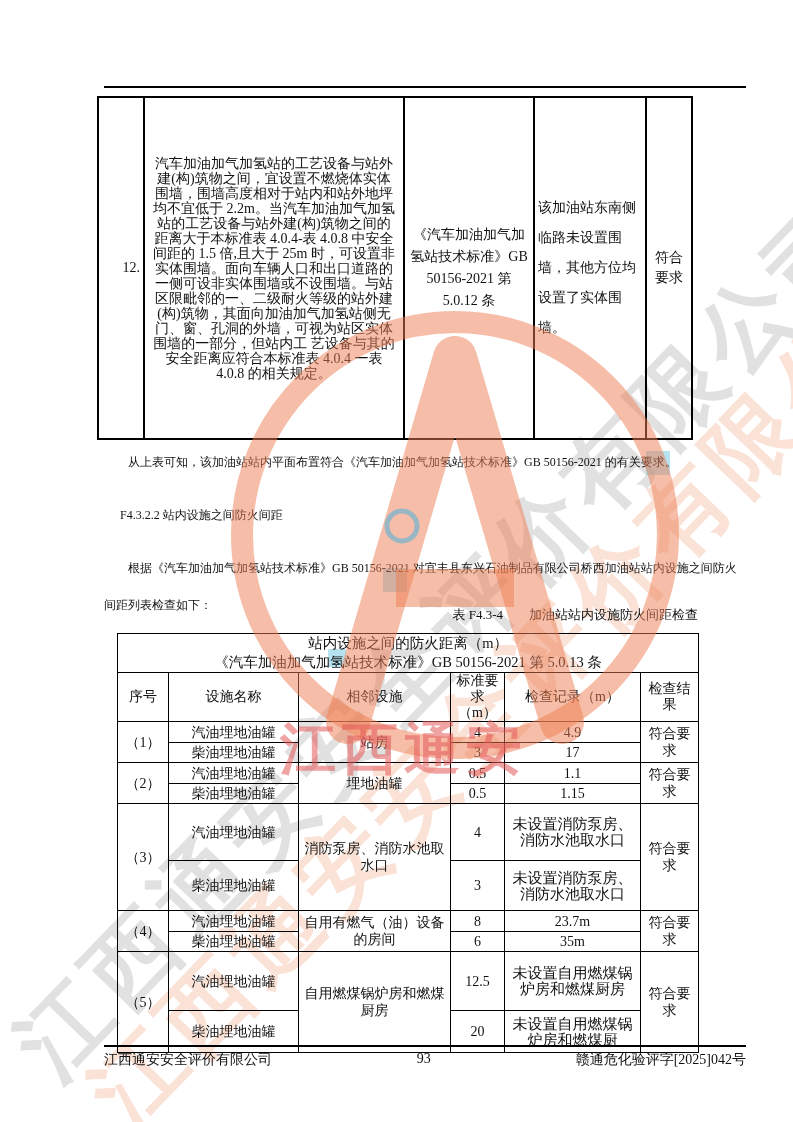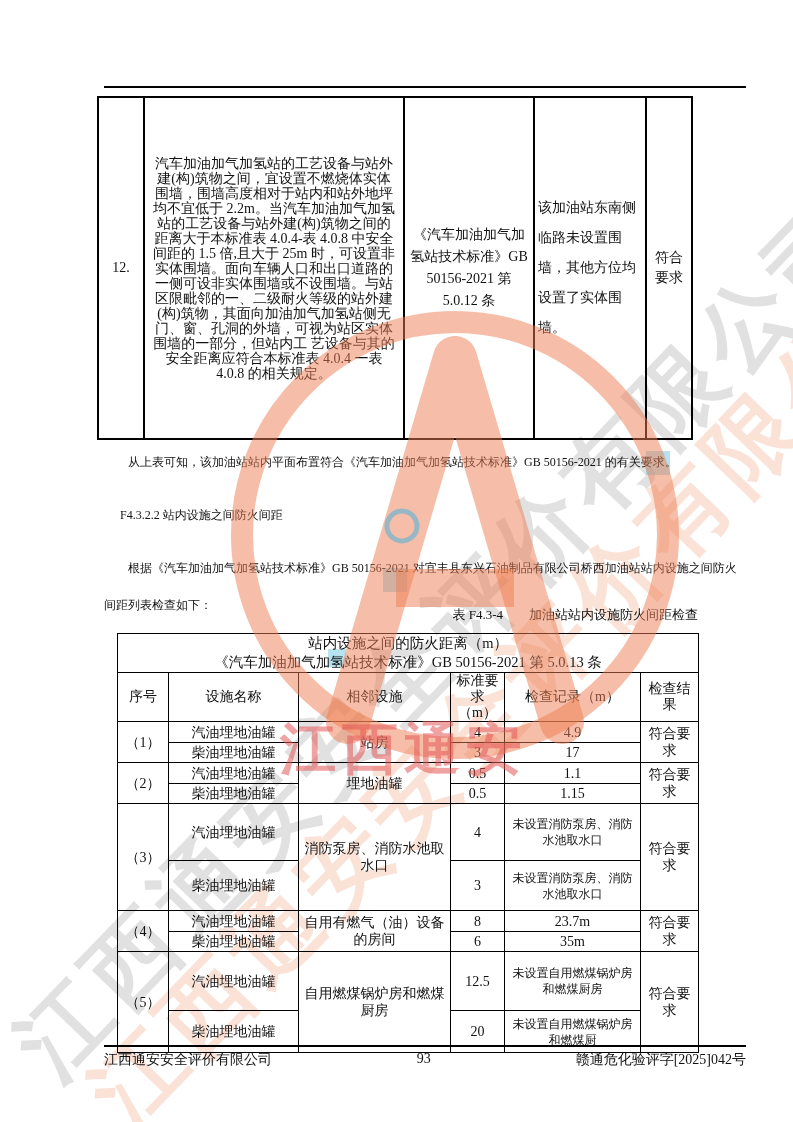--- a/index.html
+++ b/index.html
@@ -26,41 +26,41 @@
              font-size:16px;font-weight:700;letter-spacing:1px;}
   .hdr-rule{position:absolute;top:86px;left:104px;width:642px;height:2px;background:#000;z-index:1;}
   .ftr-rule{position:absolute;top:1045px;left:104px;width:642px;height:2px;background:#000;z-index:1;}
   .ftr{position:absolute;top:1051px;left:104px;width:642px;z-index:1;display:flex;
        justify-content:space-between;align-items:flex-start;font-size:14px;}
 
   
   .t1{position:absolute;left:97px;top:96px;width:594px;height:344px;z-index:1;
       border-collapse:collapse;table-layout:fixed;font-size:14px;}
   .t1 td{border:2px solid #000;vertical-align:middle;padding:2px 3px;}
-  .t1 .c-no{text-align:center;}
+  .t1 .c-no{text-align:right;}
   .t1 .c-req{text-align:center;line-height:15px;padding:4px 6px;}
   .t1 .c-std{text-align:center;line-height:22px;}
   .t1 .c-rec{line-height:30px;}
   .t1 .c-res{text-align:center;line-height:20px;}
 
   
   .content-text{position:absolute;left:104px;top:444px;width:642px;z-index:1;
                 font-size:12px;line-height:37px;}
   .content-text p{margin:0;text-indent:2em;}
   .content-text .sec-head{margin:16px;text-indent:0;}
 
   
   .t2-title{position:absolute;left:117px;top:606px;width:581px;text-align:right;z-index:1;
             font-size:13px;}
   .t2{position:absolute;left:117px;top:633px;width:581px;z-index:1;
       border-collapse:collapse;table-layout:fixed;font-size:14px;text-align:center;}
   .t2 td{border:1.5px solid #000;vertical-align:middle;line-height:17px;padding:0 2px;}
   .t2 .span-head{line-height:19px;font-size:14.5px;}
   .t2 .colhead td{line-height:16px;}
-  .t2 .small{font-size:12px;line-height:16px;}
+  .t2 .small{font-size:15px;line-height:16px;}
   tr.h39{height:39px;} tr.h33{height:33px;} tr.h21{height:21px;} tr.h20{height:20px;}
   tr.h57{height:57px;} tr.h50{height:50px;} tr.h59{height:59px;} tr.h42{height:42px;}
 </style>
 </head>
 <body>
 
 <div class="page">
 
   <div class="wm-diag gray">江西通安安全评价有限公司</div>
   <div class="wm-diag orange">江西通安安全评价有限公司</div>

